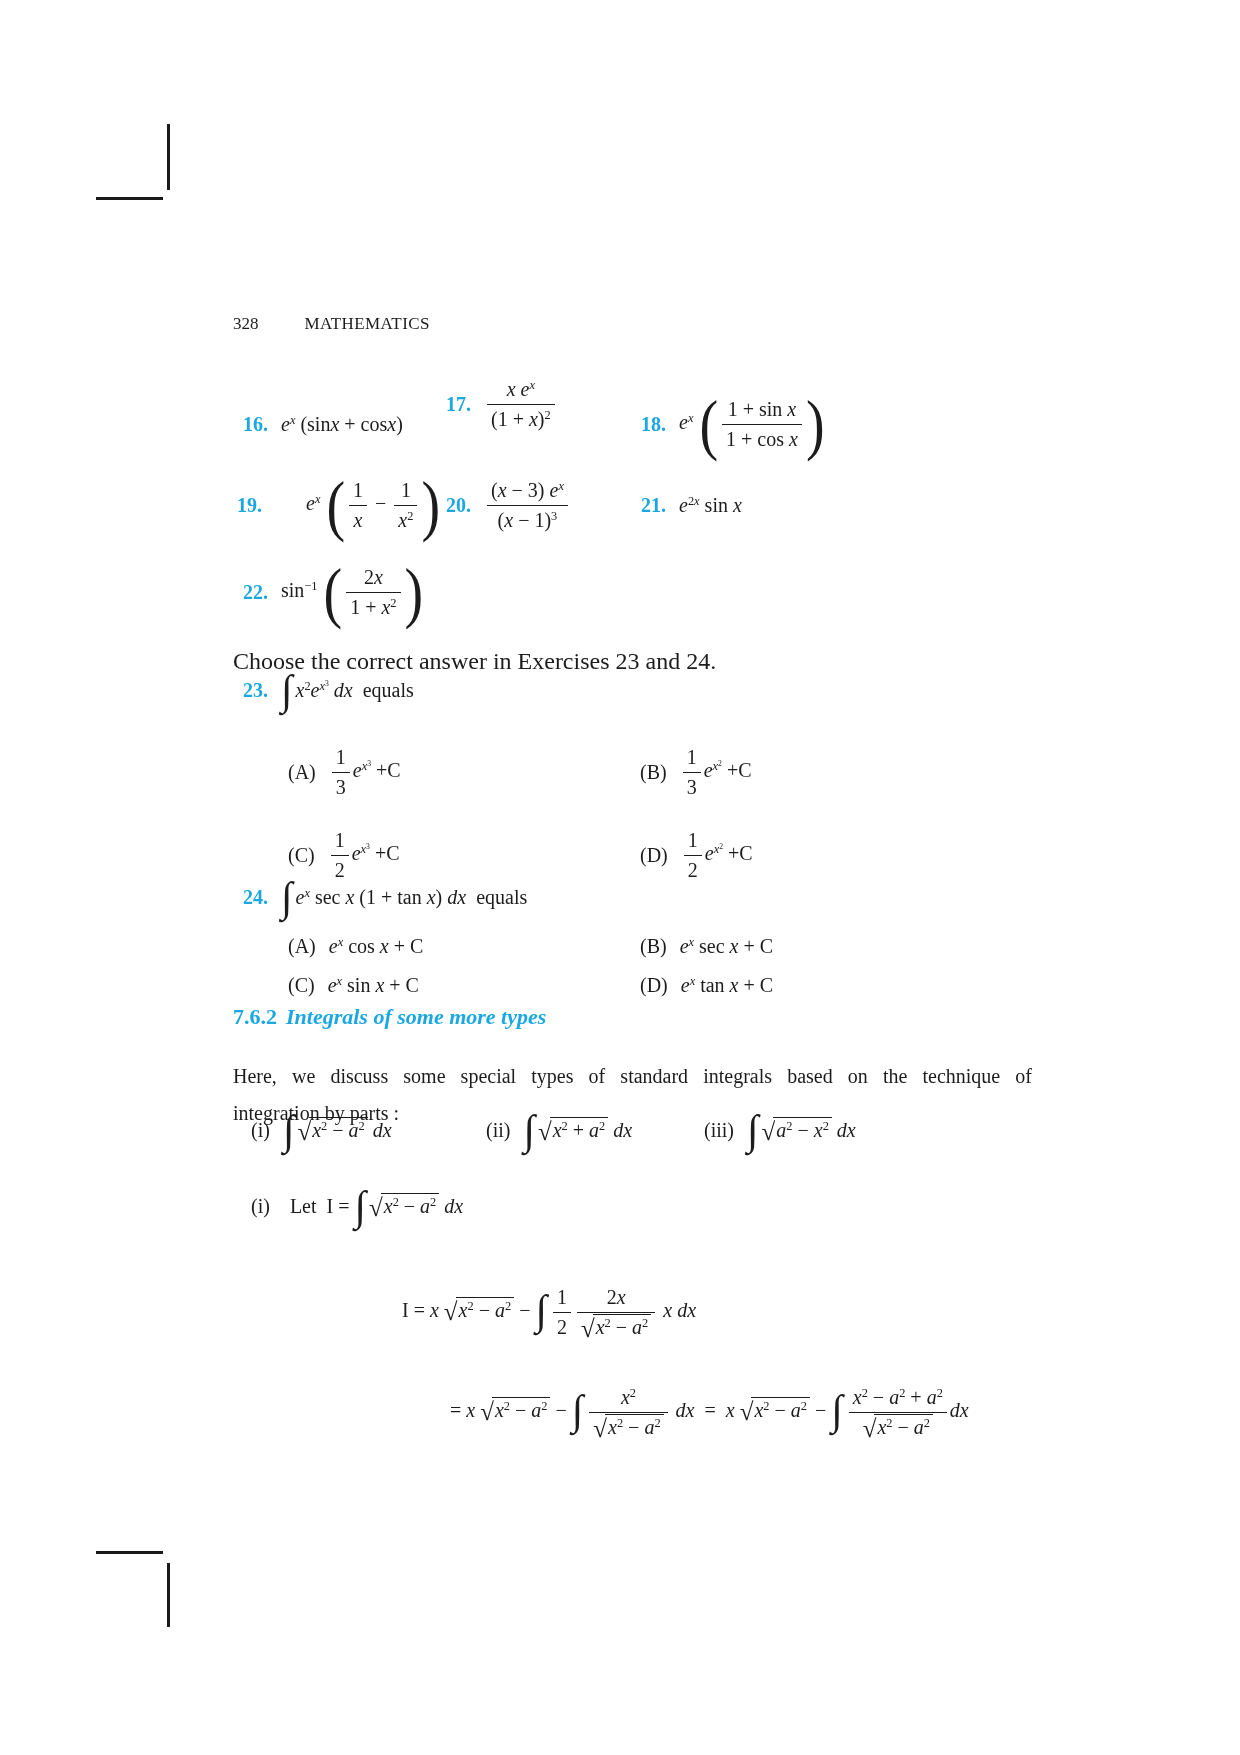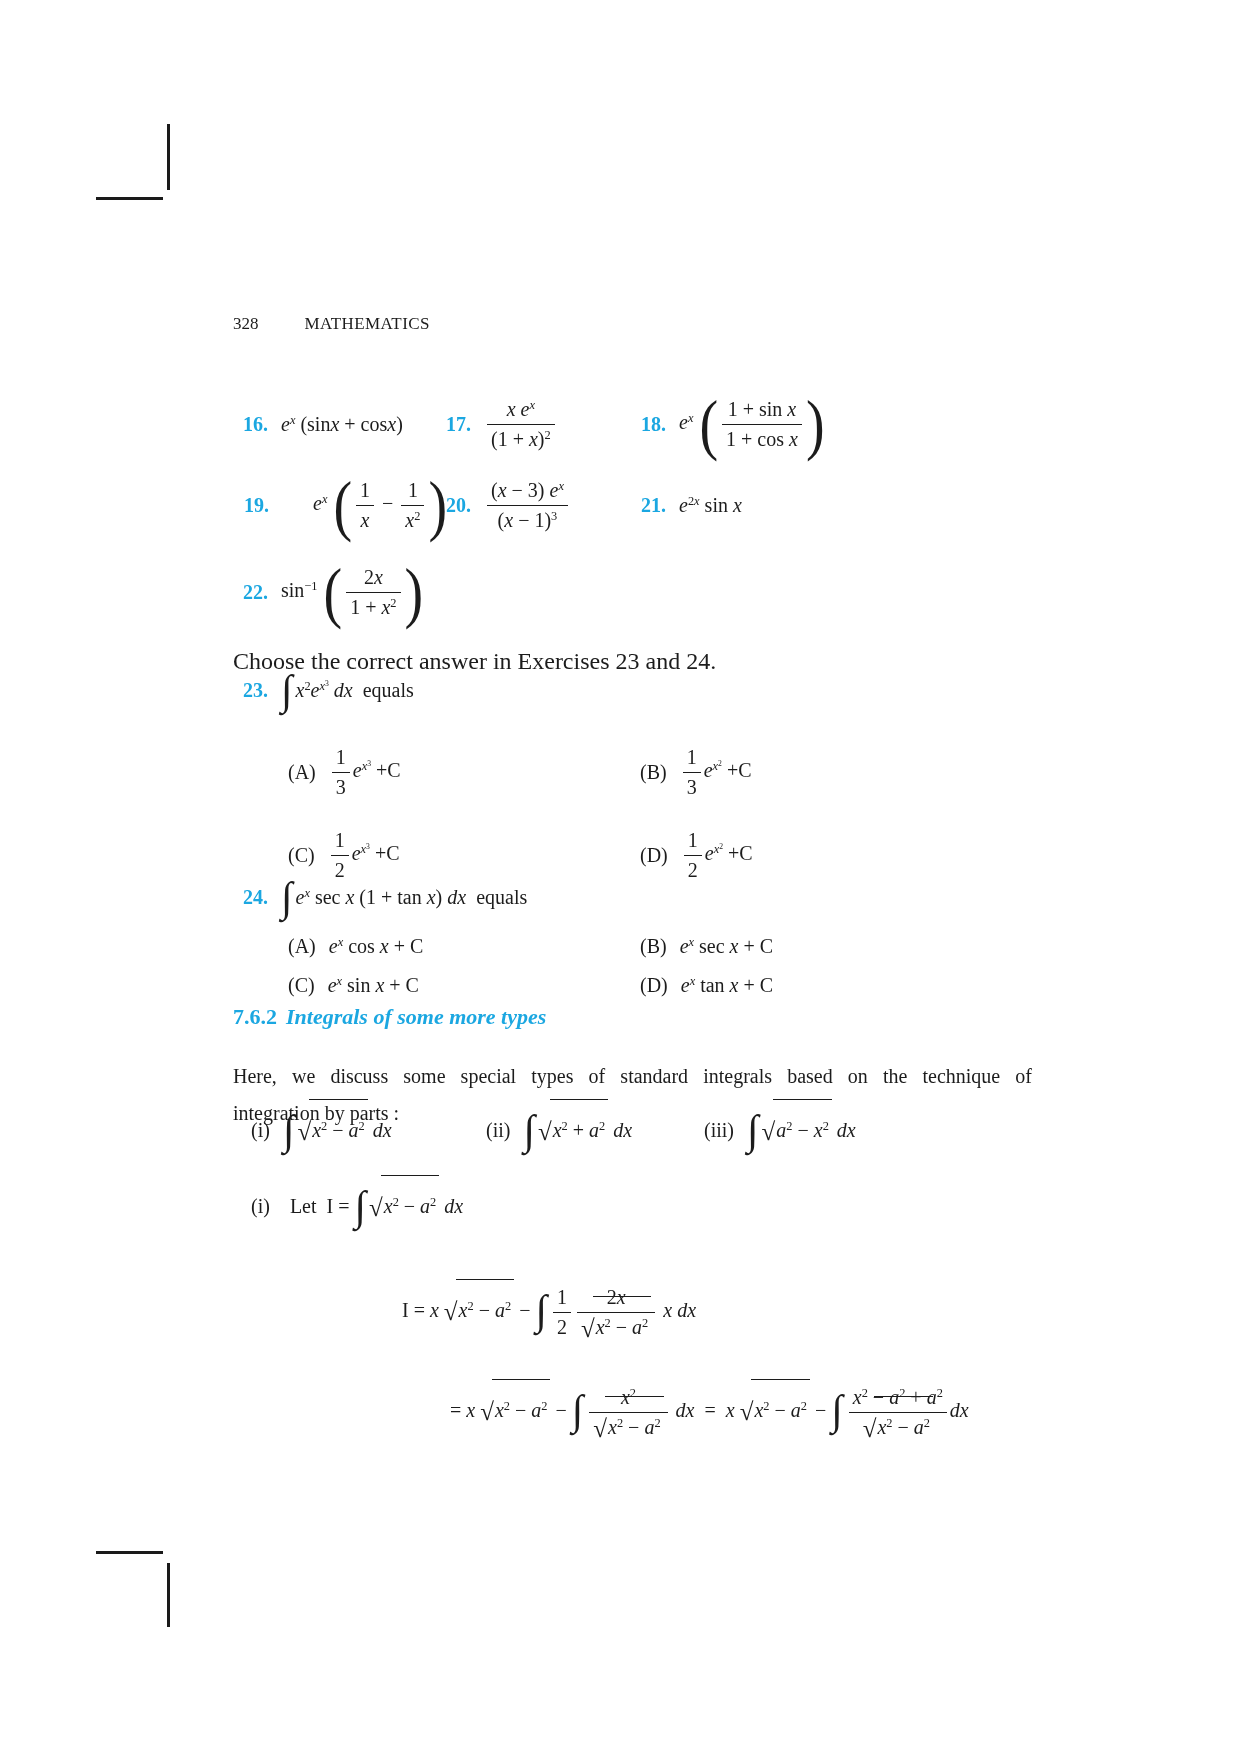--- a/index.html
+++ b/index.html
@@ -12,21 +12,21 @@
   .qnum{color:var(--accent,#1ba7e1);font-weight:bold;}
   .olab{color:#1c1c1c;}
   sup{font-size:0.62em;line-height:0;vertical-align:0.55em;}
   .frac{display:inline-block;vertical-align:middle;text-align:center;margin:0 3px;line-height:1.25;}
   .frac .num{display:block;padding:0 4px 2px;border-bottom:1.6px solid #1c1c1c;}
   .frac .den{display:block;padding:2px 4px 0;}
   .int{font-size:2.1em;line-height:0;vertical-align:middle;position:relative;top:-2px;margin-right:3px;font-style:normal;}
   .big{font-size:56px;line-height:0;vertical-align:middle;display:inline-block;transform:scaleY(1.22);margin:0 1px;}
   .sqrt{display:inline-block;white-space:nowrap;line-height:1.2;}
   .rsym{font-size:1.25em;line-height:0;vertical-align:-3px;margin-right:-2px;}
-  .rbody{border-top:1.7px solid #1c1c1c;padding:19px 3px 0 3px;}
+  .rbody{border-top:1.7px solid #1c1c1c;padding:1px 3px 0 3px;}
   .text-line{position:absolute;font-size:24px;white-space:nowrap;}
   .sec-head{position:absolute;left:233px;top:1004px;font-size:22px;font-weight:bold;color:var(--accent,#1ba7e1);white-space:nowrap;}
   .sec-head .sec-title{font-style:italic;margin-left:9px;}
   .para{position:absolute;font-size:20px;line-height:37px;}
   .jfull{text-align:justify;text-align-last:justify;}
   .indent{text-indent:36px;}
   .eq{position:absolute;font-size:20px;white-space:nowrap;}
 </style>
 </head>
 <body>
@@ -39,29 +39,29 @@
   <div class="cm" style="left:167px;top:1563px;width:3px;height:64px;"></div>
 
   <div class="pg-head">
     <span>328</span><span class="title">MATHEMATICS</span>
   </div>
 
   <div class="cell" style="left:243px;top:409px;height:30px;justify-content:center;">
     <span class="qnum">16.</span>
     <span class="expr"><i>e</i><sup><i>x</i></sup> (sin<i>x</i> + cos<i>x</i>)</span>
   </div>
-  <div class="cell" style="left:446px;top:384px;height:80px;">
+  <div class="cell" style="left:446px;top:364px;height:80px;">
     <span class="qnum">17.</span>
     <span class="expr"><span class="frac"><span class="num"><i>x e</i><sup><i>x</i></sup></span><span class="den">(1 + <i>x</i>)<sup>2</sup></span></span></span>
   </div>
   <div class="cell" style="left:641px;top:379px;height:90px;">
     <span class="qnum">18.</span>
     <span class="expr"><i>e</i><sup><i>x</i></sup> <span class="big">(</span><span class="frac"><span class="num">1 + sin <i>x</i></span><span class="den">1 + cos <i>x</i></span></span><span class="big">)</span></span>
   </div>
-  <div class="cell" style="left:244px;top:460px;height:90px;gap:44px;">
+  <div class="cell" style="left:237px;top:460px;height:90px;gap:44px;">
     <span class="qnum">19.</span>
     <span class="expr"><i>e</i><sup><i>x</i></sup> <span class="big">(</span><span class="frac"><span class="num">1</span><span class="den"><i>x</i></span></span>&nbsp;−&nbsp;<span class="frac"><span class="num">1</span><span class="den"><i>x</i><sup>2</sup></span></span><span class="big">)</span></span>
   </div>
   <div class="cell" style="left:446px;top:465px;height:80px;">
     <span class="qnum">20.</span>
     <span class="expr"><span class="frac"><span class="num">(<i>x</i> − 3) <i>e</i><sup><i>x</i></sup></span><span class="den">(<i>x</i> − 1)<sup>3</sup></span></span></span>
   </div>
   <div class="cell" style="left:641px;top:490px;height:30px;">
     <span class="qnum">21.</span>
     <span class="expr"><i>e</i><sup>2<i>x</i></sup> sin <i>x</i></span>

